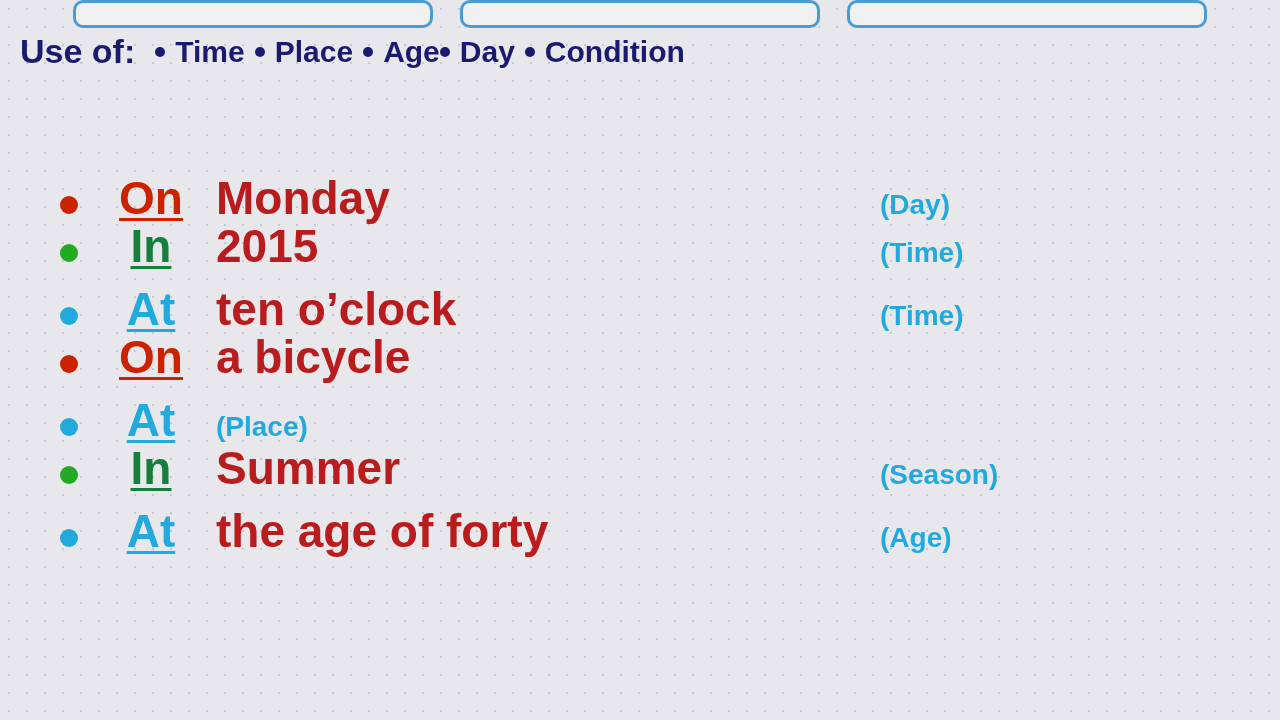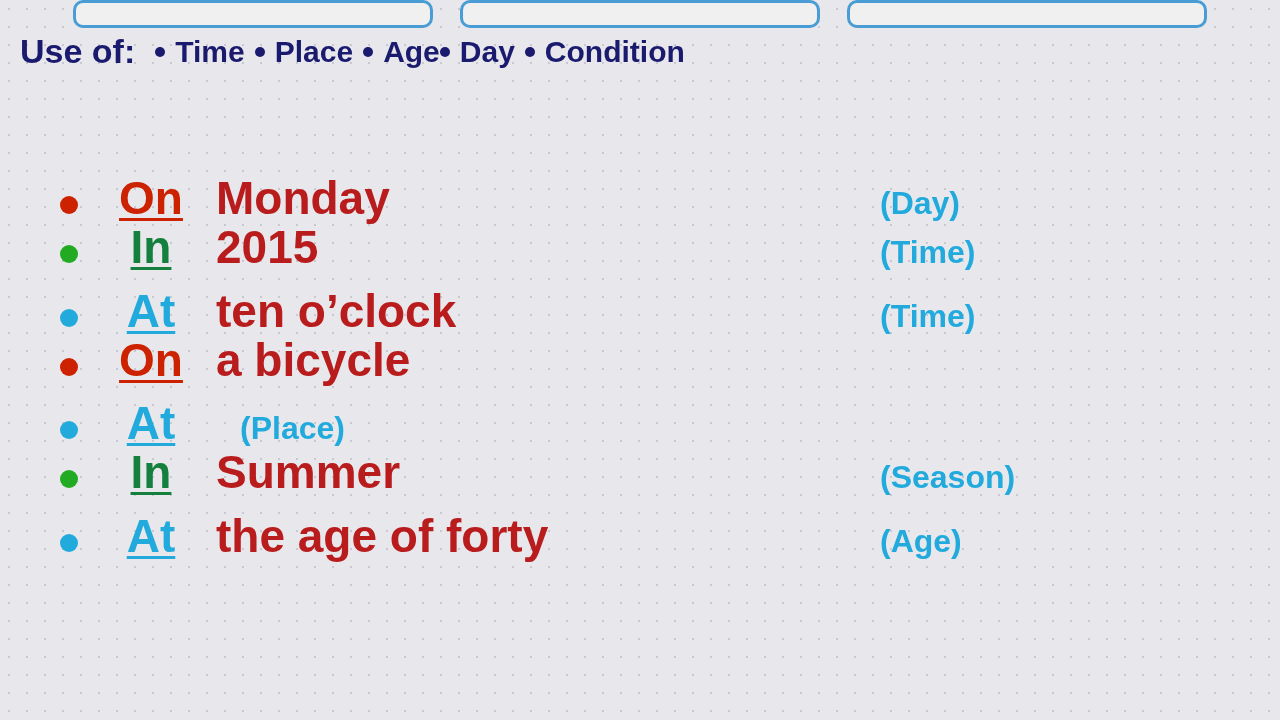--- a/index.html
+++ b/index.html
@@ -131,27 +131,26 @@
 
     .ex-phrase {
       font-size: 46px;
       font-weight: 900;
       color: #b91c1c;
       flex: 1;
       line-height: 1;
     }
 
     .ex-label {
-      font-size: 32px;
+      font-size: 28px;
       font-weight: 900;
       color: #22aadd;
       white-space: nowrap;
       min-width: 380px;
       text-align: left;
-      margin-left: 24px;
     }
 
     .bullet-red { background: #cc2200; }
     .bullet-green { background: #22aa22; }
     .bullet-cyan { background: #22aadd; }
   </style>
 </head>
 <body>
 
 <div class="top-buttons">

